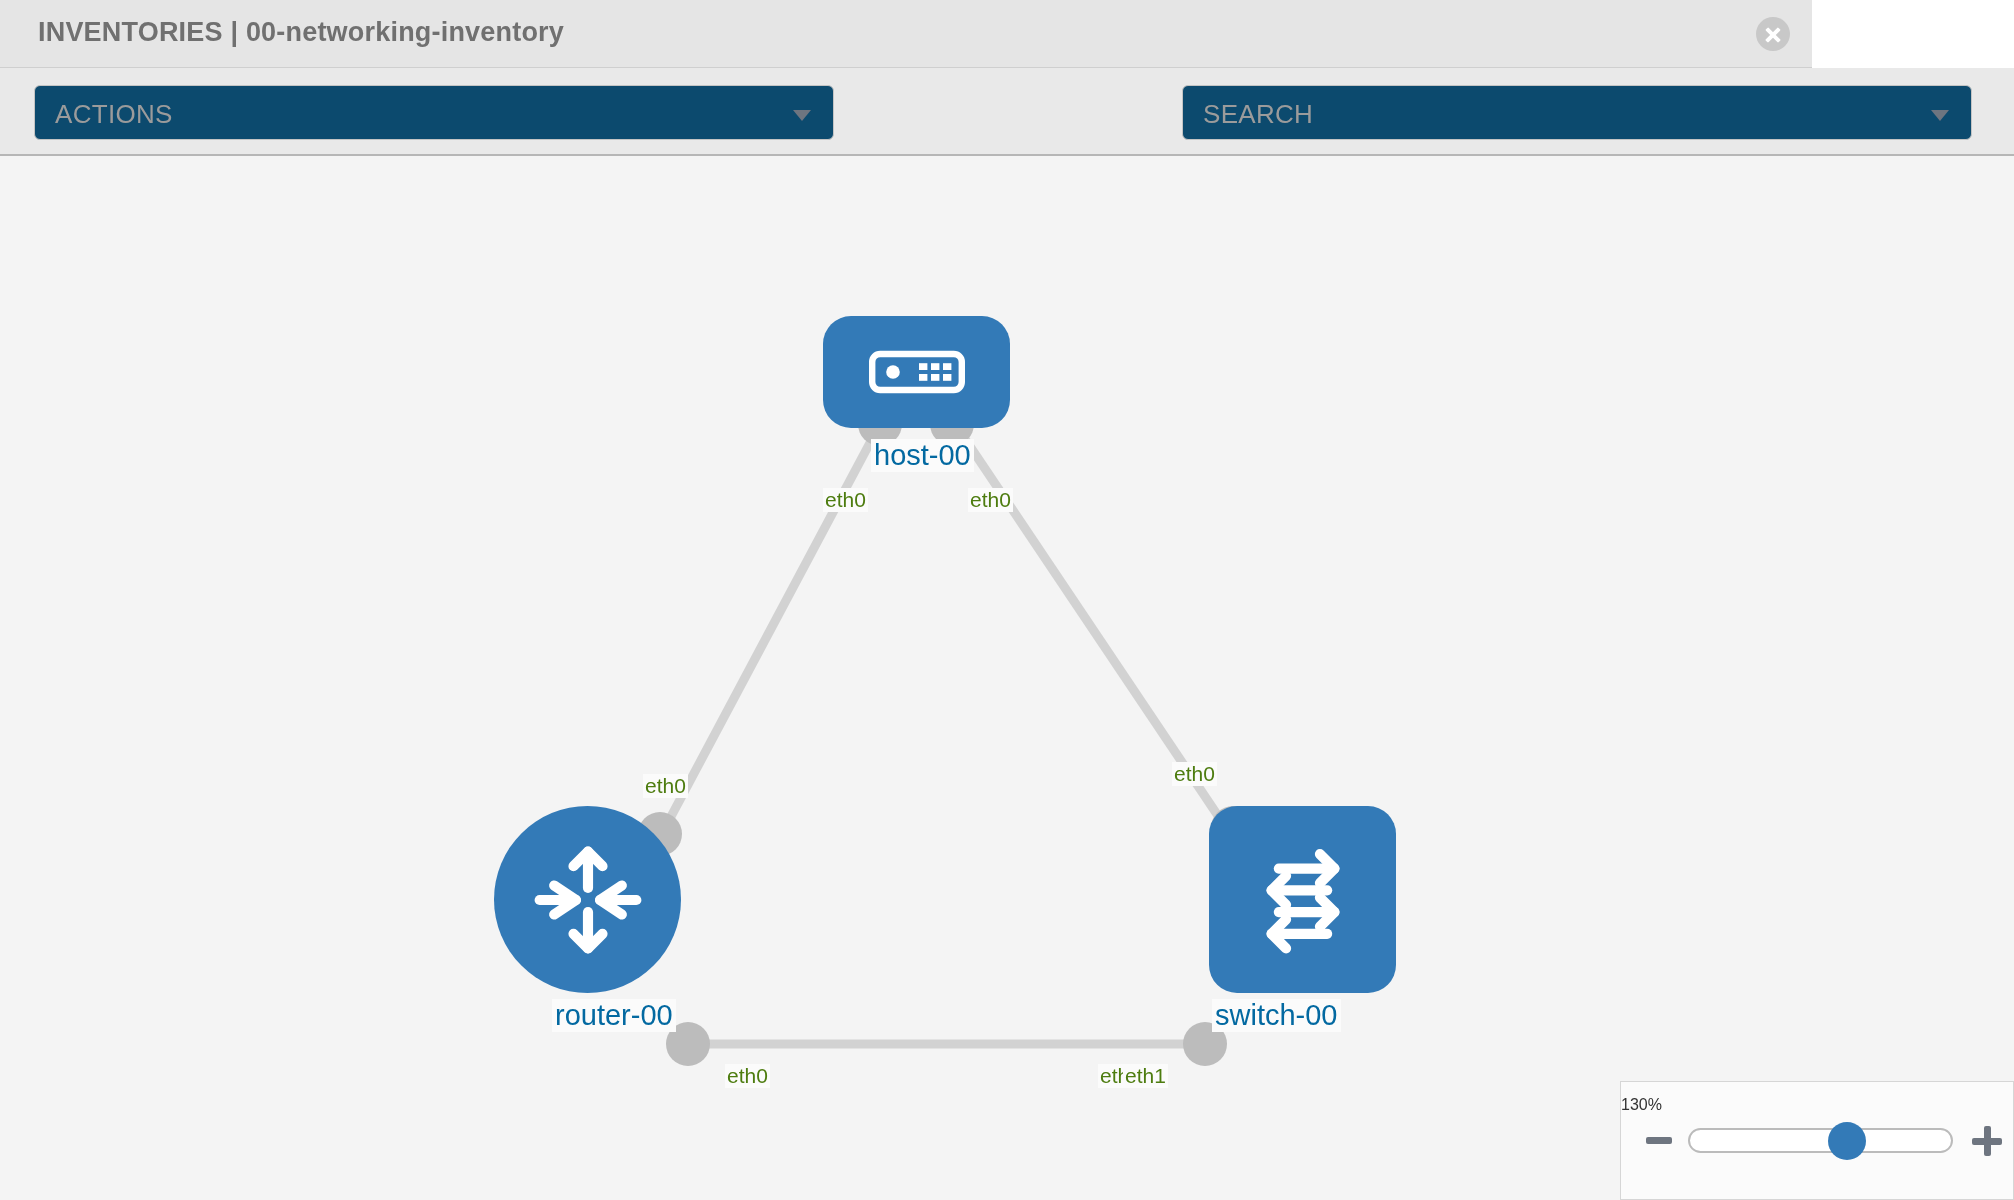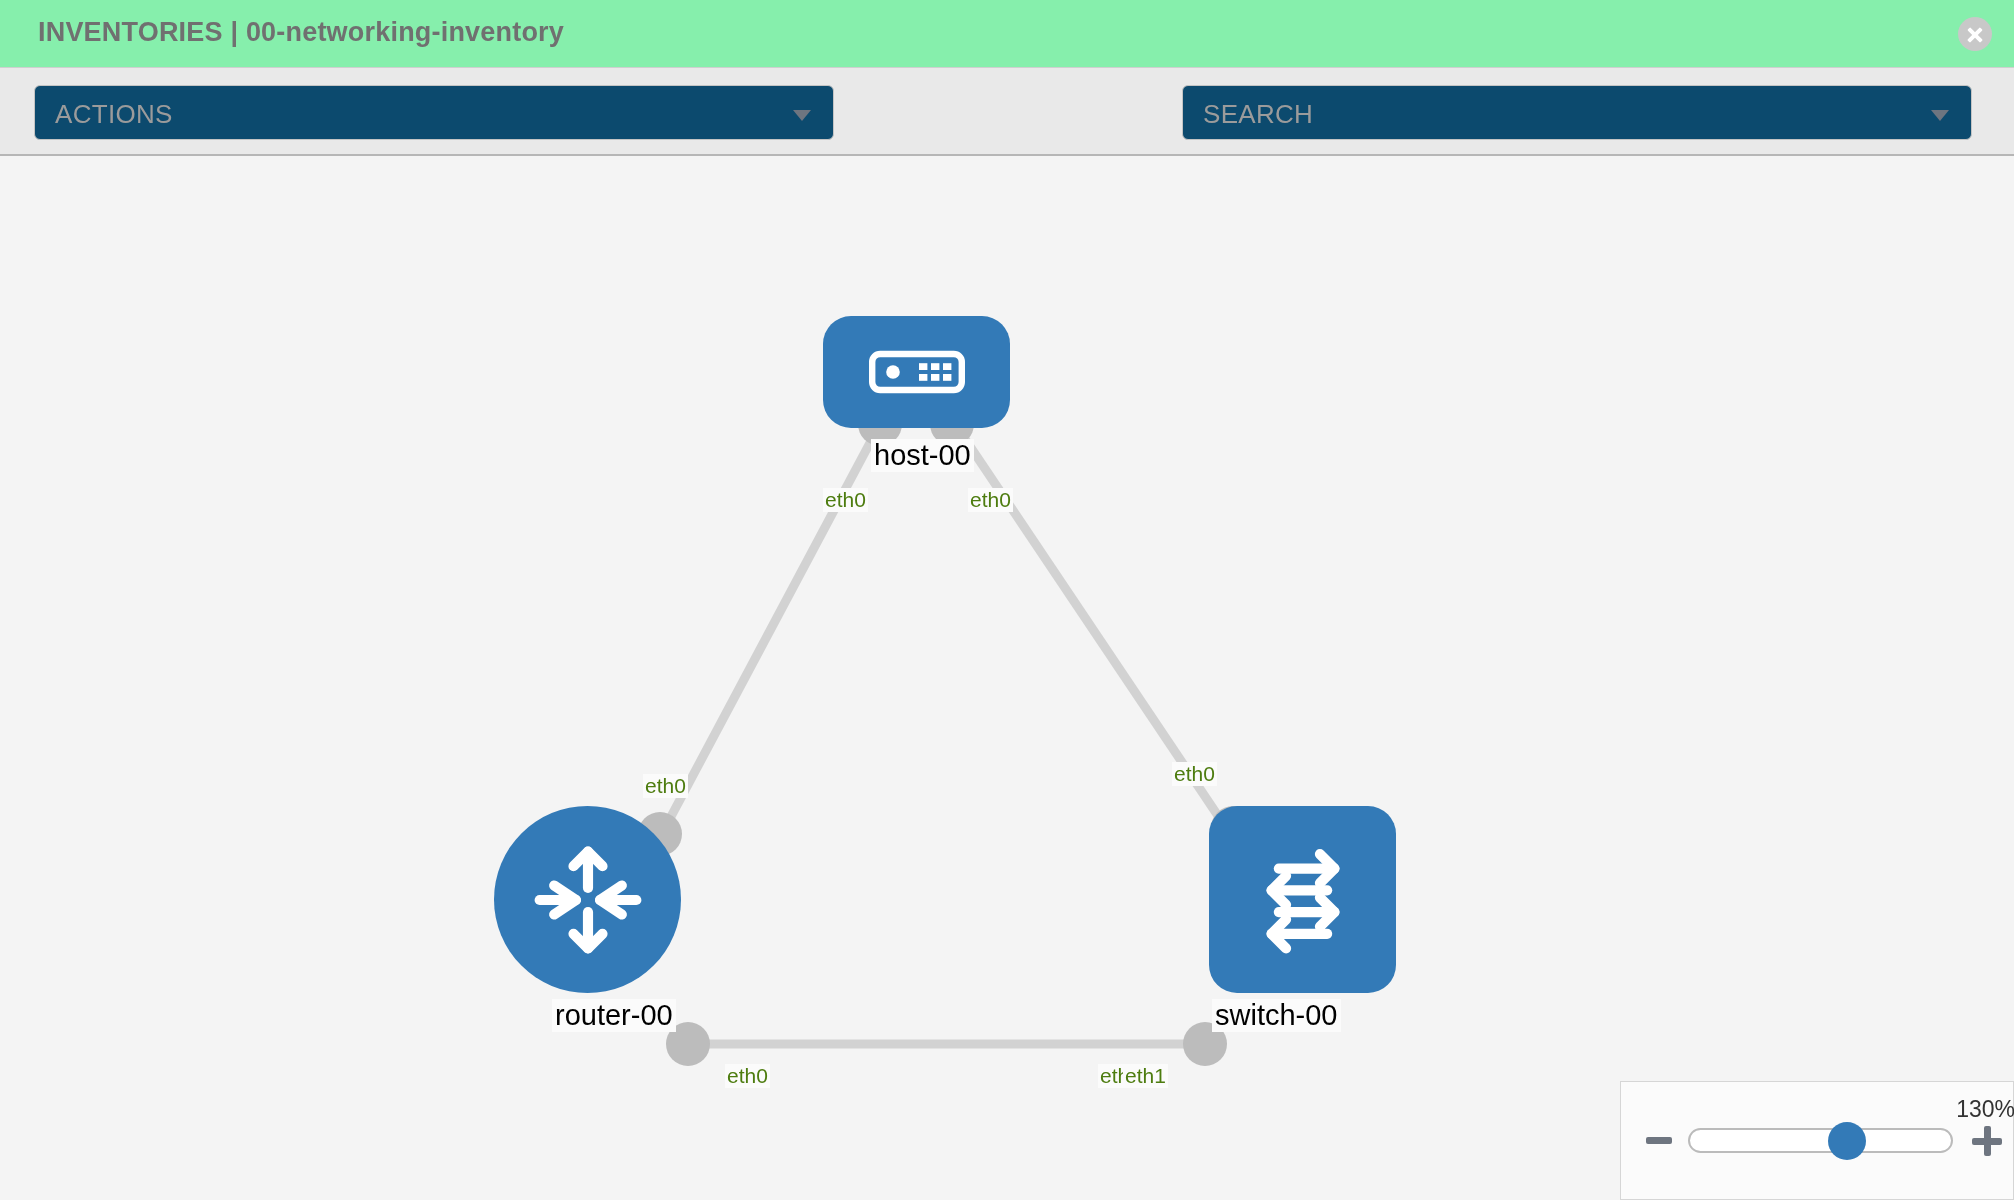--- a/index.html
+++ b/index.html
@@ -6,22 +6,22 @@
   html, body {
     width: 2014px; height: 1200px;
     font-family: "Liberation Sans", sans-serif;
     background: #ffffff;
     overflow: hidden;
   }
 
   
   #header {
     position: absolute; left: 0; top: 0;
-    width: 2014px; height: 68px;
-    background: #86efac;
+    width: 1812px; height: 68px;
+    background: #e5e5e5;
     border-bottom: 1px solid #cfcfcf;
   }
   #page-title {
     position: absolute; left: 38px; top: 17px;
     font-size: 27px; font-weight: bold;
     color: #707070; letter-spacing: 0.2px;
     white-space: nowrap;
   }
   #close-btn {
     position: absolute; right: 22px; top: 17px;
@@ -96,21 +96,21 @@
     border-radius: 50%;
   }
   #node-switch {
     left: 1209px; top: 650px;
     width: 187px; height: 187px;
     border-radius: 28px;
   }
 
   .node-label {
     position: absolute;
-    font-size: 29px; color: #000000;
+    font-size: 29px; color: #0369a1;
     background: #fbfbfb;
     white-space: nowrap;
     padding: 0 3px;
   }
   #label-host   { left: 871px; top: 283px; }
   #label-router { left: 552px; top: 843px; }
   #label-switch { left: 1212px; top: 843px; text-align: right; }
 
   .edge-label {
     position: absolute;
@@ -227,21 +227,21 @@
 
   <div id="iflabel-host-left" class="edge-label">eth0</div>
   <div id="iflabel-host-right" class="edge-label">eth0</div>
   <div id="iflabel-router-up" class="edge-label">eth0</div>
   <div id="iflabel-switch-up" class="edge-label">eth0</div>
   <div id="iflabel-router-rt" class="edge-label">eth0</div>
   <div id="iflabel-switch-lt0" class="edge-label">eth0</div>
   <div id="iflabel-switch-lt1" class="edge-label">eth1</div>
 
   <div style="position:absolute;left:1620px;top:925px;width:394px;height:119px;background:#fbfbfb;border:1px solid #d6d6d6;">
-    <div style="position:absolute;left:0;top:14px;width:394px;text-align:right;font-size:23px;color:#333333;">130%</div>
+    <div style="position:absolute;left:0;top:14px;width:394px;text-align:left;font-size:16px;color:#333333;">130%</div>
     <div style="position:absolute;left:25px;top:55px;width:26px;height:7px;border-radius:2px;background:#6e7580;cursor:pointer;"></div>
     <div style="position:absolute;left:67px;top:46px;width:265px;height:25px;border:2px solid #bbbbbb;border-radius:13px;background:#ffffff;cursor:pointer;">
       <div id="zoom-thumb" style="position: absolute; top: -8px; width: 38px; height: 38px; border-radius: 50%; background: rgb(51, 122, 183); cursor: pointer; left: calc(60% - 19px);"></div>
     </div>
     <div style="position:absolute;left:351px;top:44px;width:30px;height:30px;cursor:pointer;">
       <div style="position:absolute;left:0;top:11.5px;width:30px;height:7px;border-radius:2px;background:#6e7580;"></div>
       <div style="position:absolute;left:11.5px;top:0;width:7px;height:30px;border-radius:2px;background:#6e7580;"></div>
     </div>
   </div>
 

